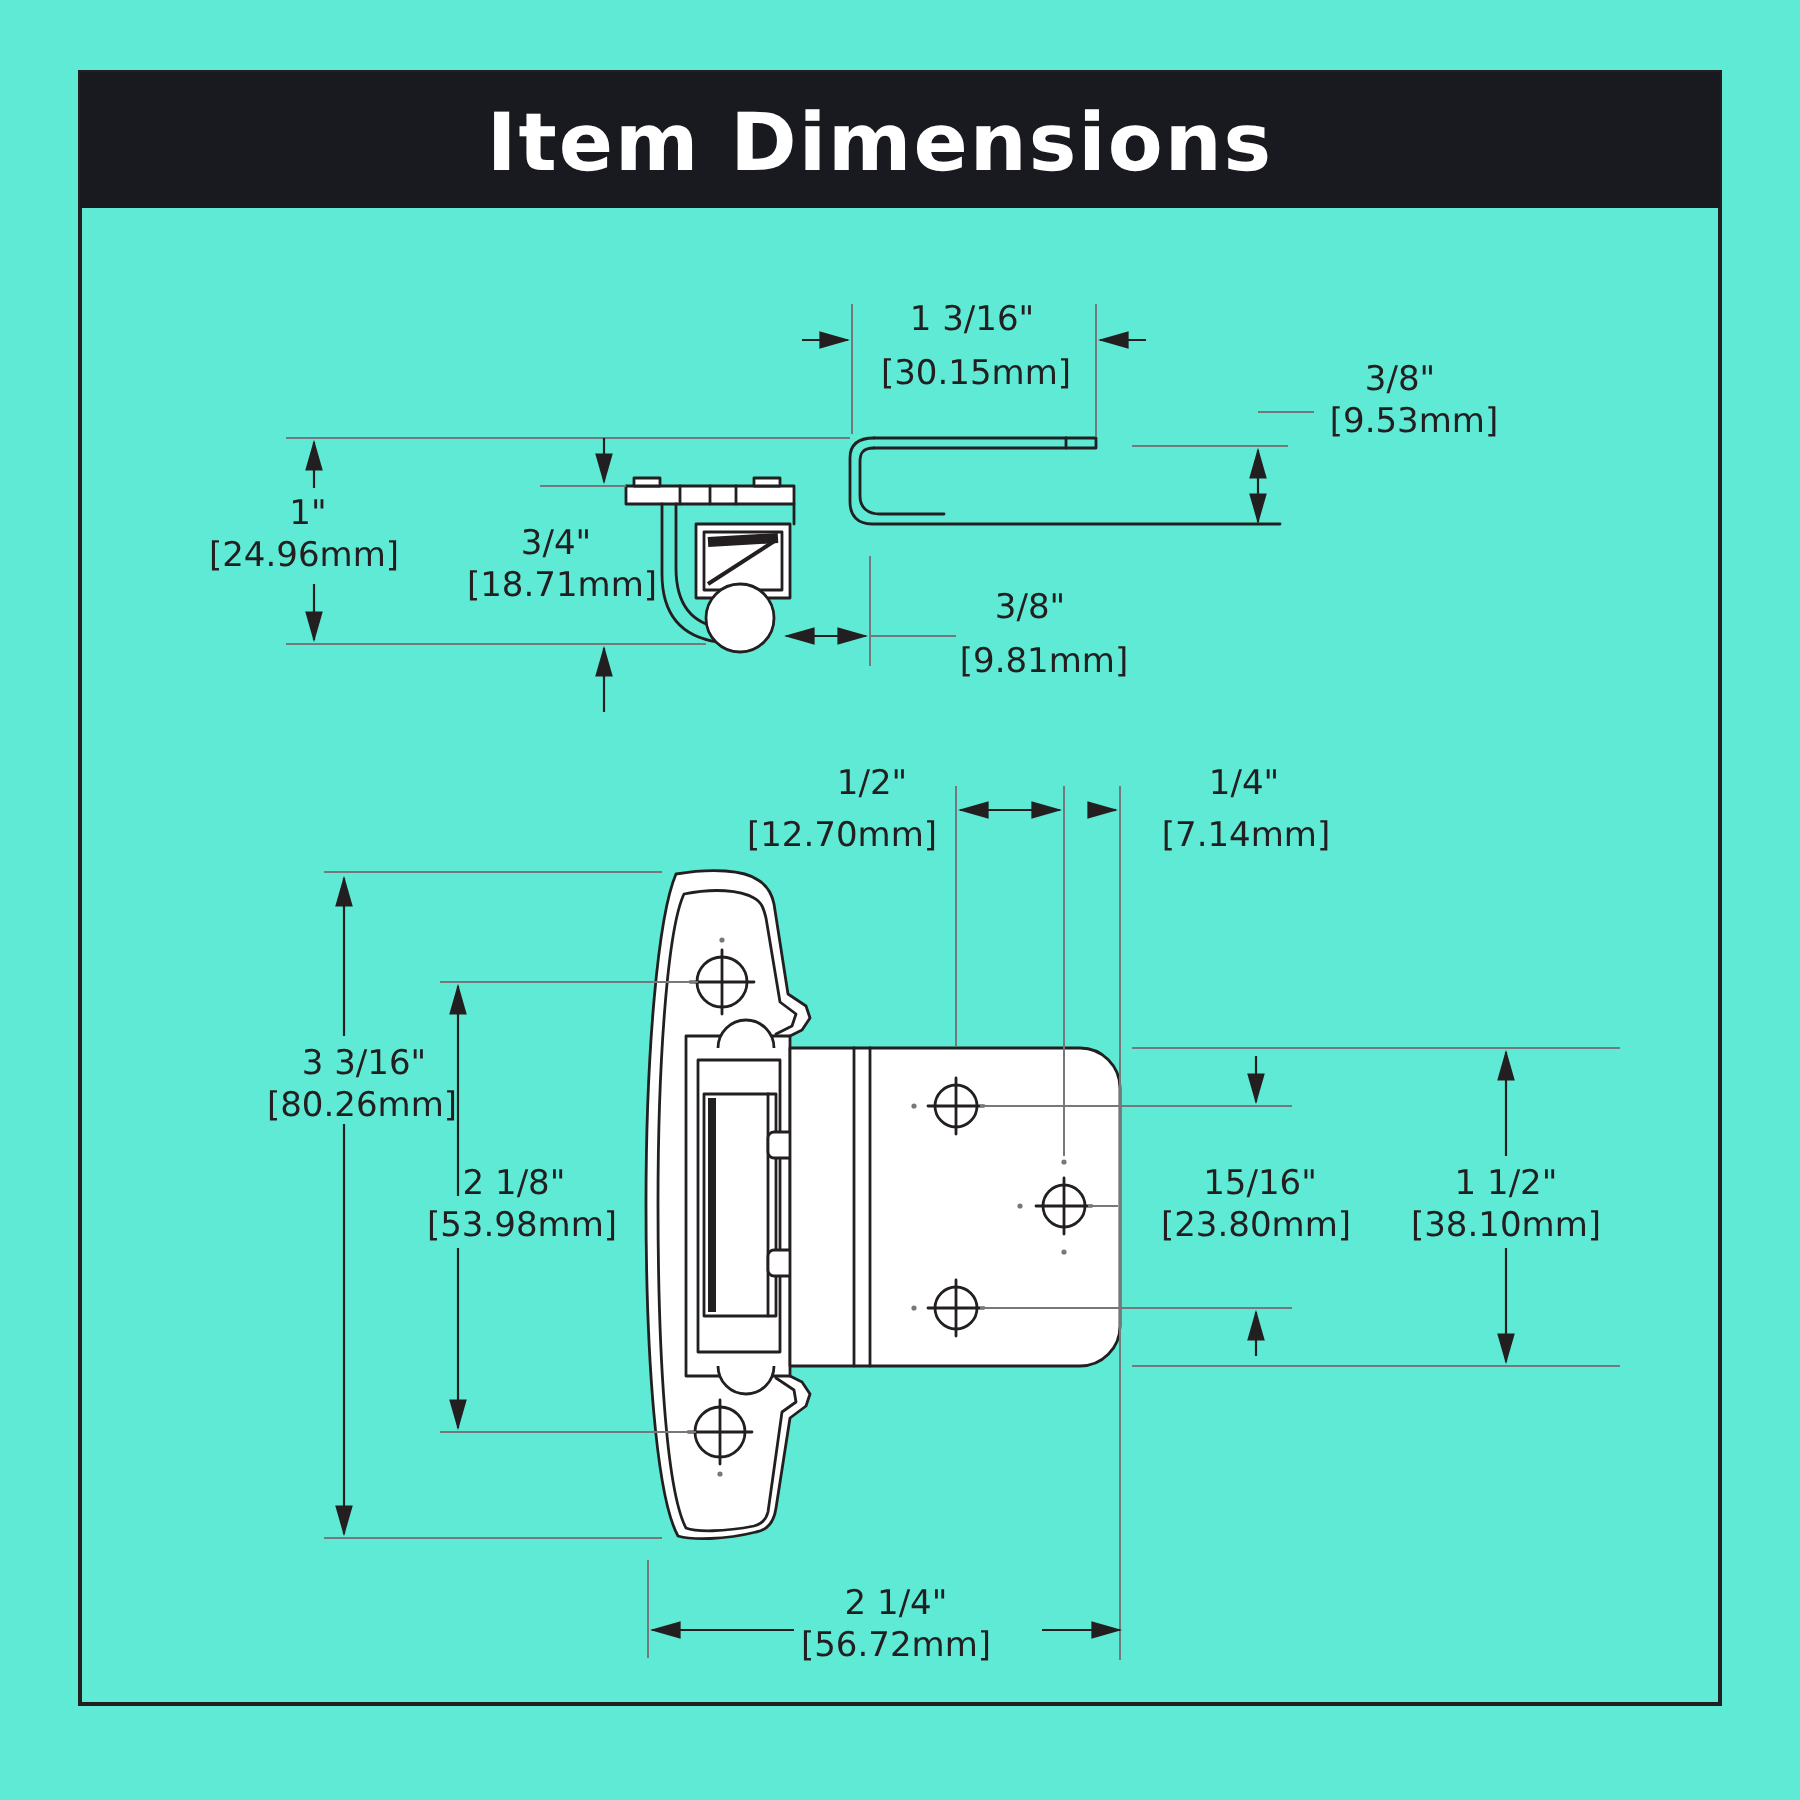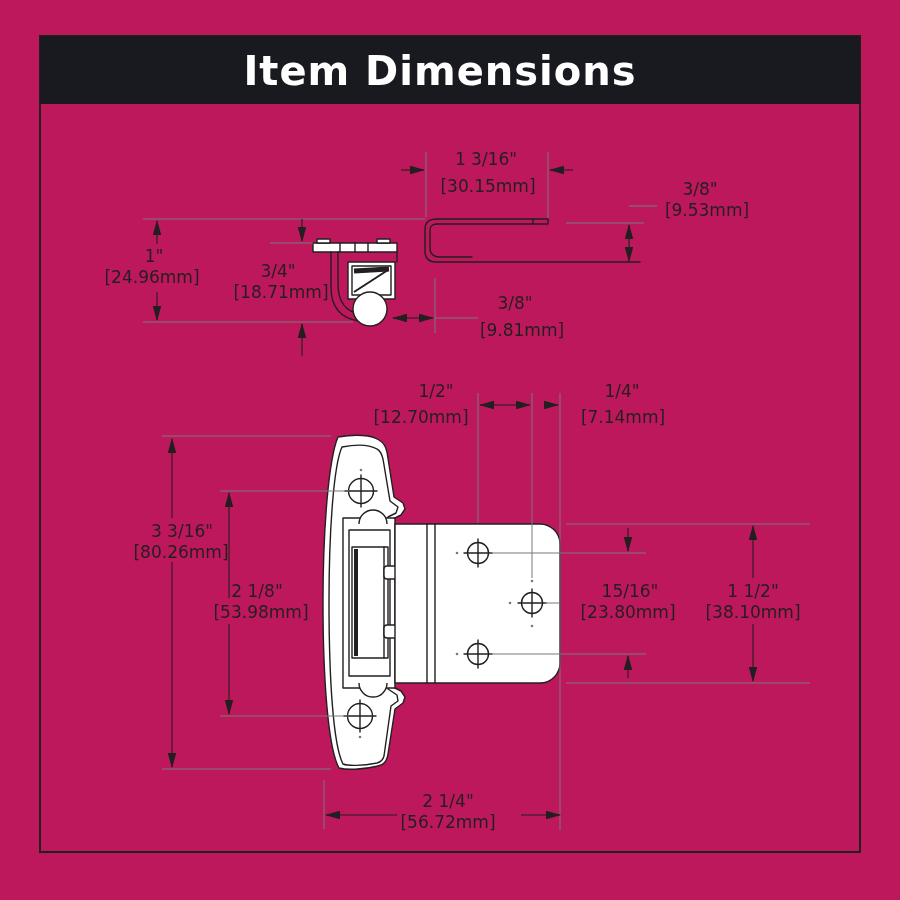--- a/index.html
+++ b/index.html
@@ -1,16 +1,16 @@
 <!DOCTYPE html>
 <html><head>
 <meta charset="utf-8">
 <style>
   html,body{margin:0;padding:0;background:#fff;}
-  .page{width:900px;height:900px;position:relative;background:#be185d;overflow:hidden;}
+  .page{width:900px;height:900px;position:relative;background:#5eead4;overflow:hidden;}
   svg{position:absolute;left:0;top:0;}
   .p{stroke:#231f20;stroke-width:1.4;fill:none;stroke-linecap:round;stroke-linejoin:round;}
   .pw{stroke:#231f20;stroke-width:1.4;fill:#ffffff;stroke-linejoin:round;}
   .d{stroke:#77787b;stroke-width:1;fill:none;}
   .a{stroke:#231f20;stroke-width:1.1;fill:none;}
   text{font-family:"DejaVu Sans",sans-serif;font-size:17px;fill:#231f20;text-anchor:middle;}
   .title{font-family:"DejaVu Sans",sans-serif;font-size:40px;font-weight:bold;fill:#ffffff;letter-spacing:1px;}
 </style>
 </head>
 <body>

